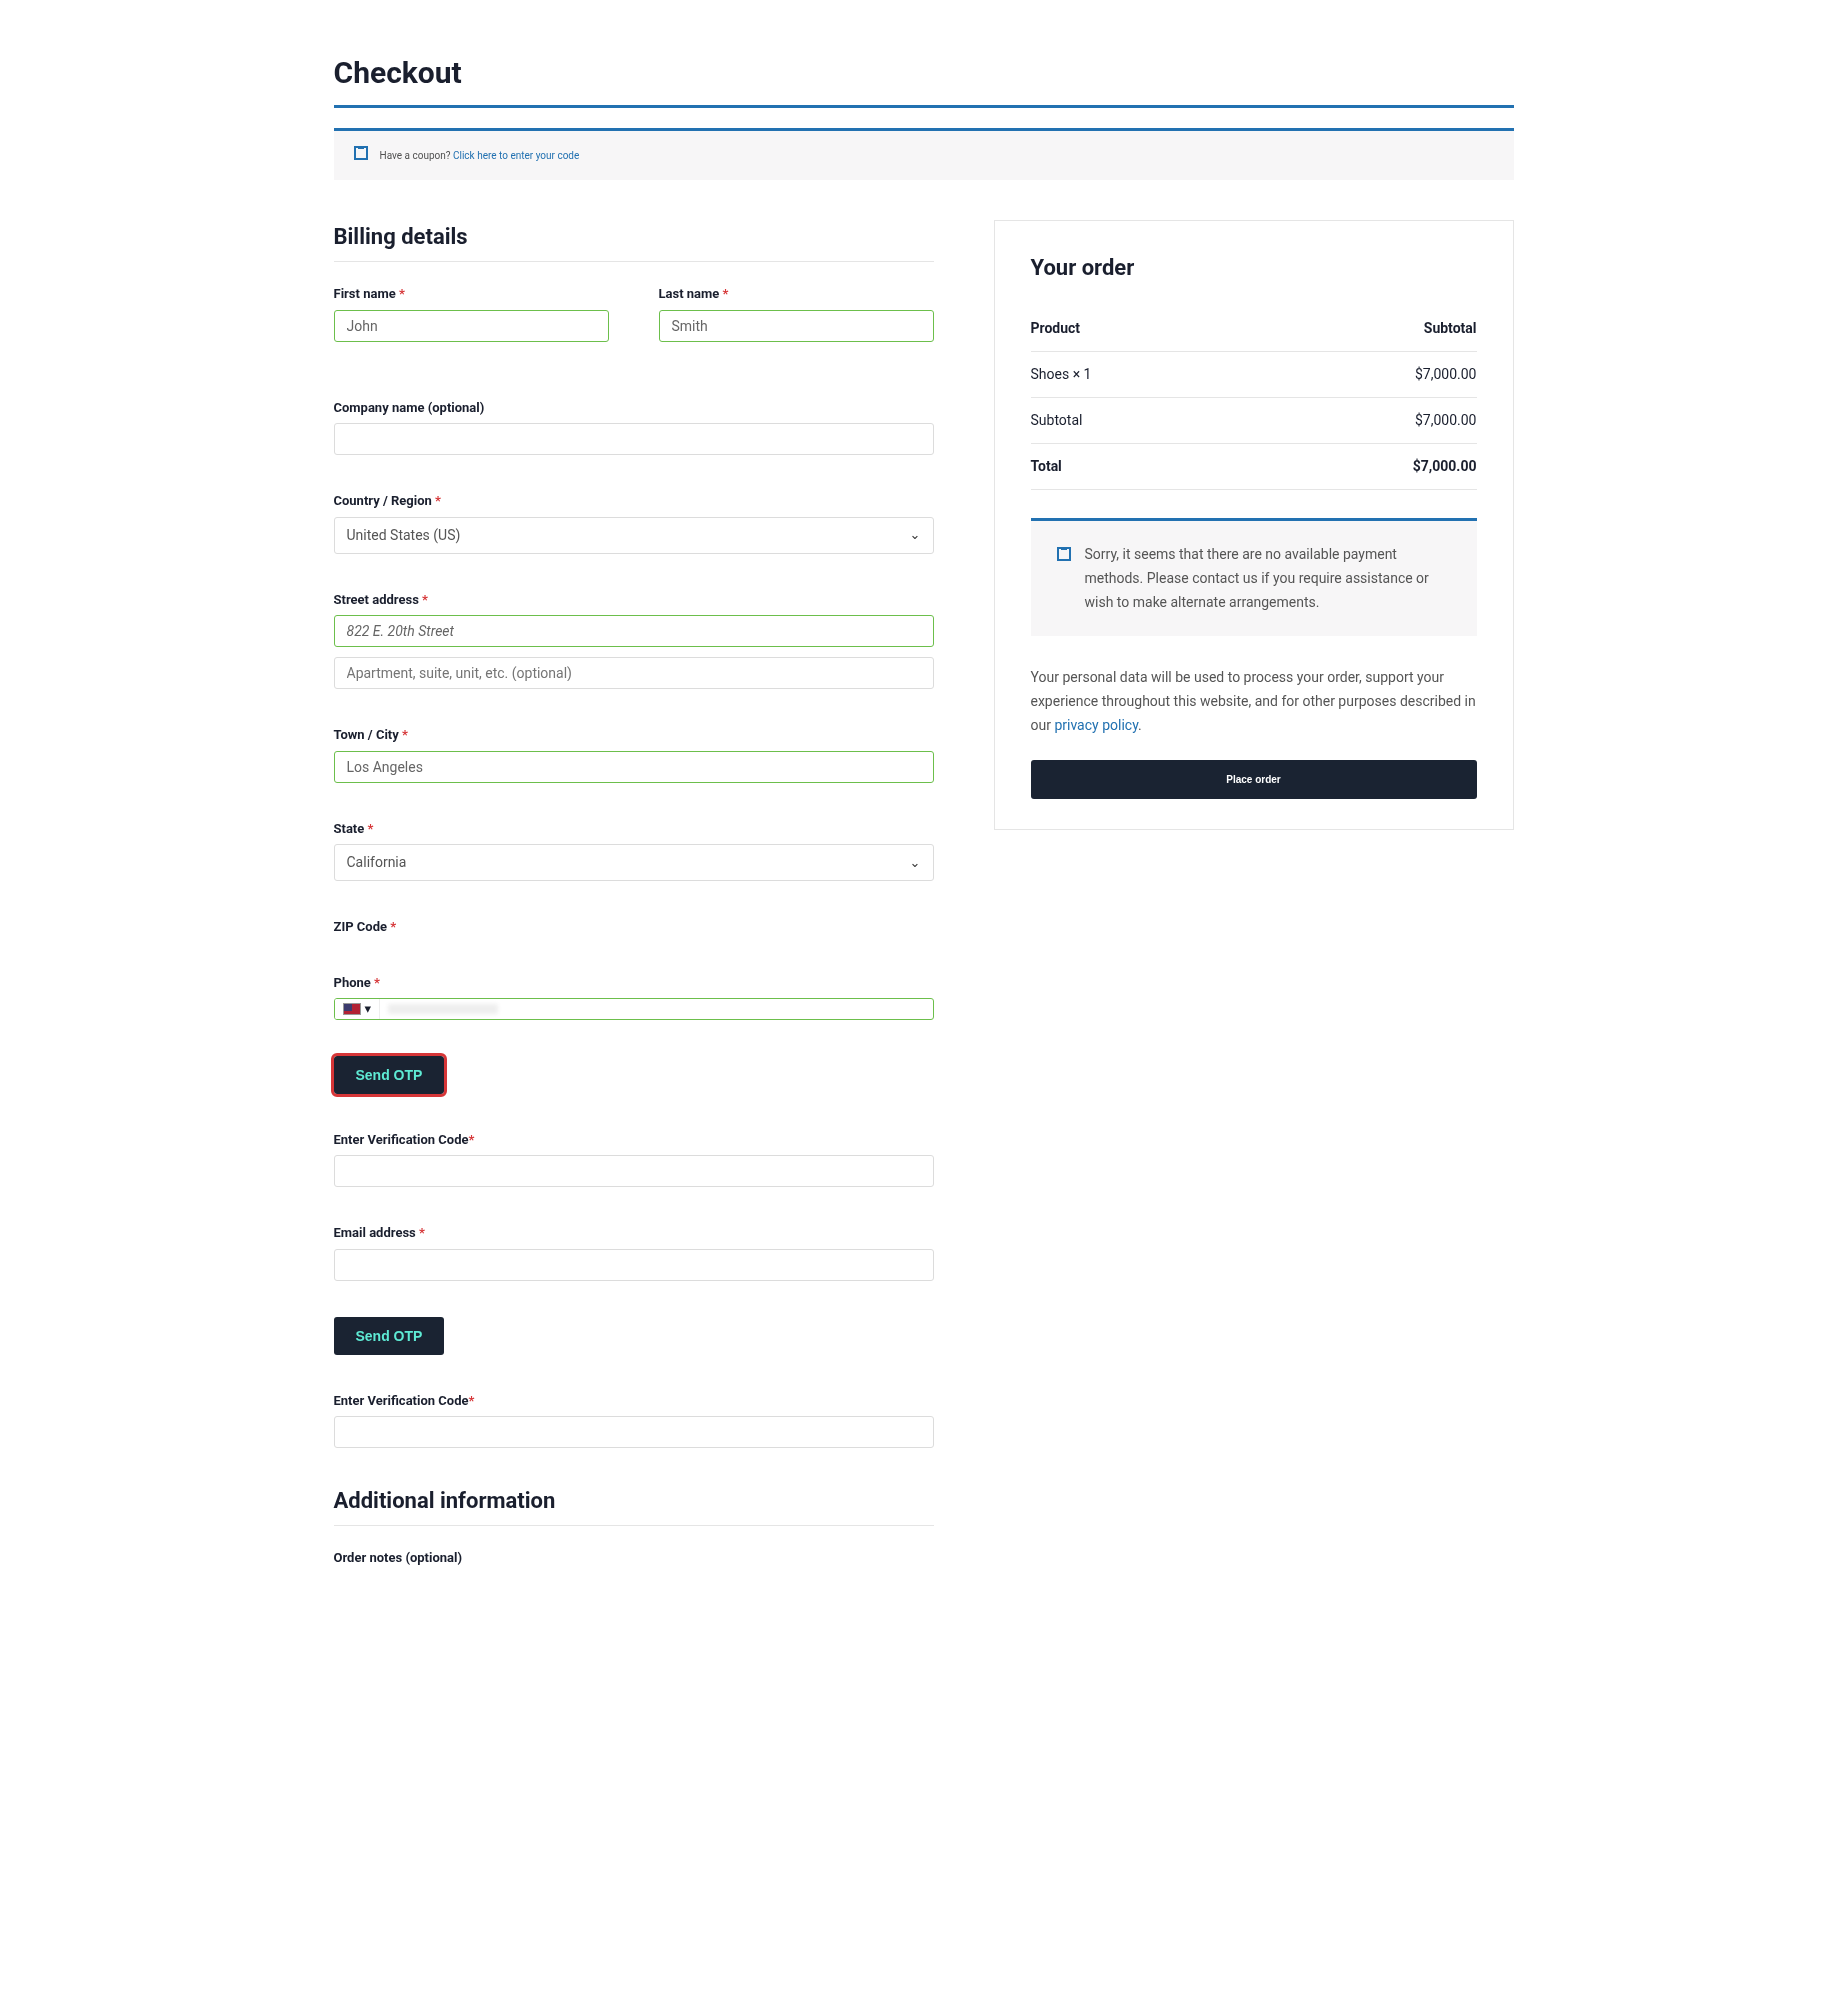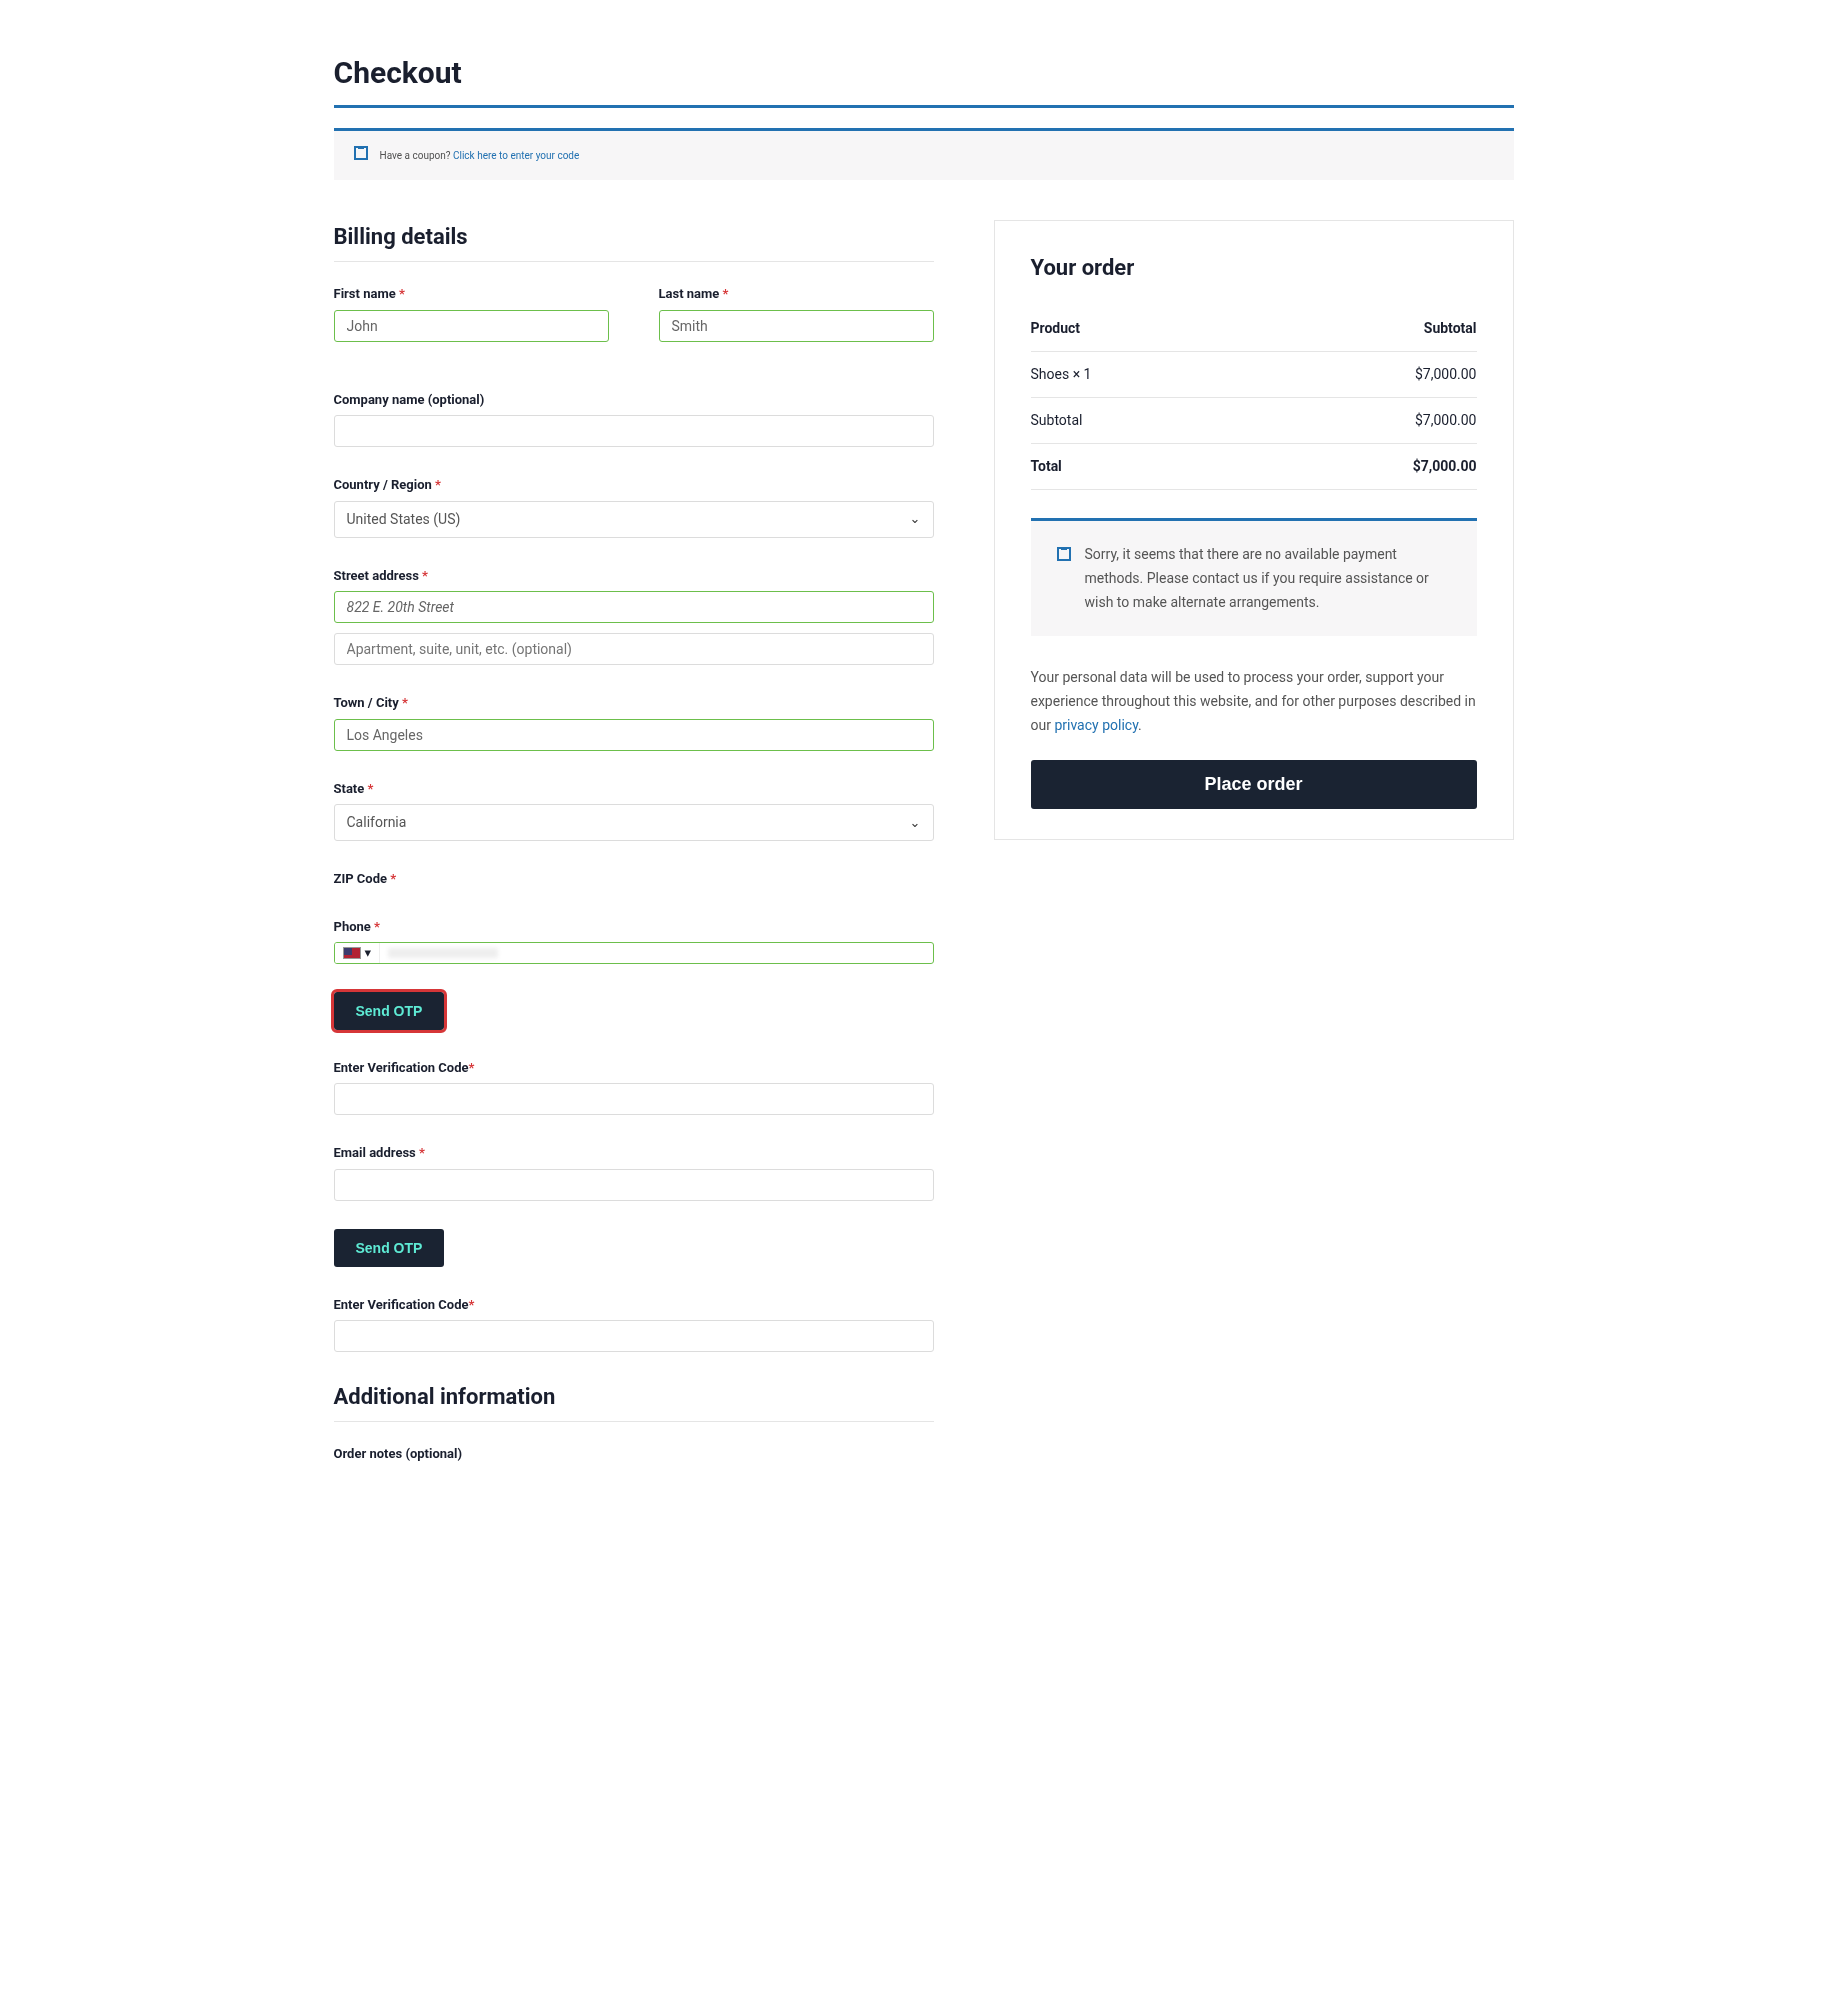--- a/index.html
+++ b/index.html
@@ -49,21 +49,21 @@
   h3.section-title {
     font-size: 22px;
     font-weight: 700;
     color: #1a1f2e;
     border-bottom: 1px solid #e5e5e5;
     padding-bottom: 8px;
     margin-bottom: 22px;
   }
   .form-row { display:flex; gap:50px; margin-bottom:20px;}
   .form-row > .field { flex:1; min-width:0;}
-  .field { margin-bottom:28px; }
+  .field { margin-bottom:36px; }
   .field:last-child{margin-bottom:0;}
   label.fld-label {
     display:block;
     font-weight:700;
     font-size:13px;
     color:#1a1f2e;
     margin-bottom:6px;
   }
   .req { color:#d63638; font-weight:700; }
   input[type=text], input[type=email], input[type=tel], textarea, .select-like {
@@ -167,21 +167,21 @@
     line-height:1.7;
     margin-top:30px;
   }
   .privacy-note a{ color:#2271b1; text-decoration:none;}
   .place-order-btn{
     width:100%;
     background:#1a2332;
     color:#fff;
     border:none;
     padding:14px;
-    font-size:18px;
+    font-size:10px;
     font-weight:600;
     border-radius:3px;
     margin-top:22px;
     cursor:pointer;
   }
   .icon-box{
     width:14px;height:14px;border:2px solid currentColor;display:inline-block;position:relative;
   }
   .icon-box::after{
     content:"";position:absolute;top:-2px;left:2px;right:2px;height:3px;background:currentColor;

